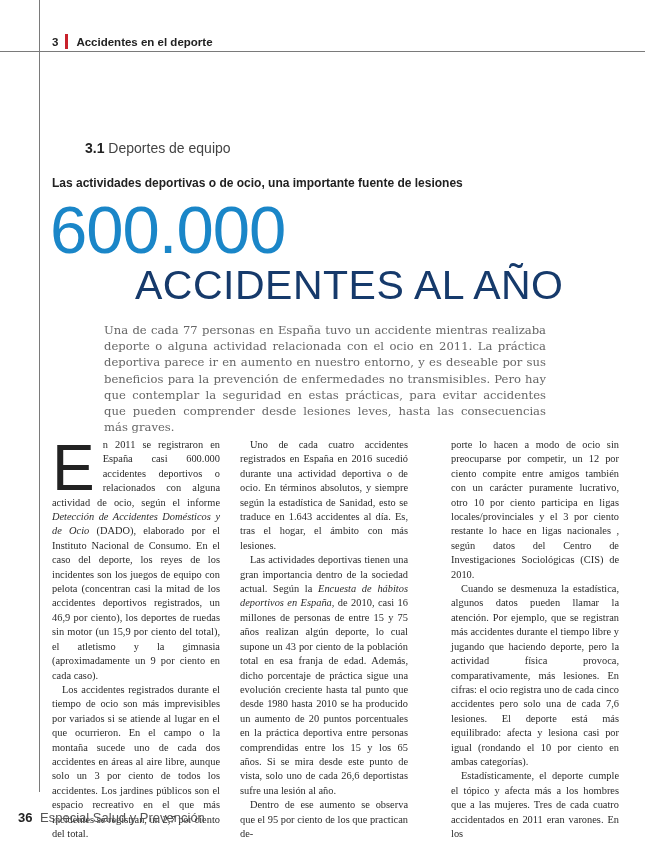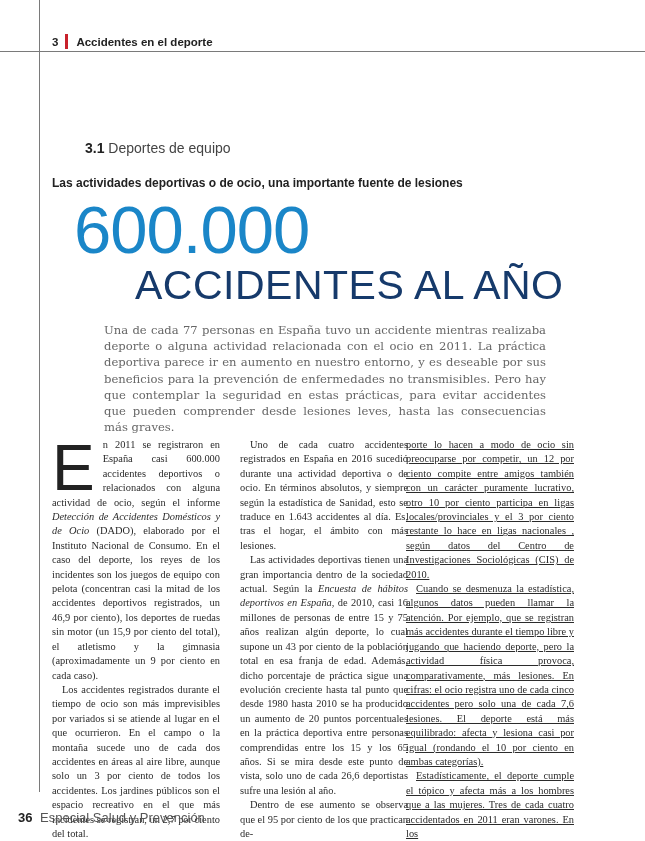--- a/index.html
+++ b/index.html
@@ -5,30 +5,30 @@
   html, body { margin: 0; padding: 0; background: #ffffff; }
   body { width: 645px; height: 841px; position: relative; overflow: hidden; font-family: "DejaVu Serif", serif; color: #2a2a2a; }
   .vline { position: absolute; left: 39px; top: 0; width: 1px; height: 792px; background: #7a7a7a; }
   .hline { position: absolute; left: 0; top: 51px; width: 645px; height: 1px; background: #7a7a7a; }
   .chapter { position: absolute; left: 52px; top: 34px; display: flex; align-items: center; font-family: "Liberation Sans", sans-serif; font-weight: bold; font-size: 11.5px; color: #222; }
   .chapter .num { margin-right: 7px; }
   .chapter .bar { width: 3px; height: 15px; background: #c8212b; margin-right: 8px; }
   .section { position: absolute; left: 52px; top: 140px; font-family: "Liberation Sans", sans-serif; font-size: 14px; color: #444; margin-left: 33px; }
   .section b { color: #222; }
   .kicker { position: absolute; left: 52px; top: 176px; font-family: "Liberation Sans", sans-serif; font-weight: bold; font-size: 12px; color: #222; }
-  .bignum { position: absolute; left: 50px; top: 196px; font-family: "Liberation Sans", sans-serif; font-size: 67px; line-height: 1; color: #1a86c8; letter-spacing: -1px; font-weight: normal; margin-left: 24px; }
+  .bignum { position: absolute; left: 50px; top: 196px; font-family: "Liberation Sans", sans-serif; font-size: 67px; line-height: 1; color: #1a86c8; letter-spacing: -1px; font-weight: normal; }
   .bigsub { position: absolute; left: 106px; top: 265px; font-family: "Liberation Sans", sans-serif; font-size: 41px; line-height: 1; color: #163a6b; letter-spacing: 0.5px; margin-left: 29px; }
   .lead { position: absolute; left: 104px; top: 322px; width: 442px; font-family: "DejaVu Serif", serif; font-size: 11.6px; line-height: 16.2px; color: #666; text-align: justify; }
   .col { position: absolute; top: 438px; width: 168px; font-family: "Liberation Serif", serif; font-size: 10.4px; line-height: 14.4px; color: #2b2b2b; text-align: justify; hyphens: manual; }
   .col p { margin: 0; text-indent: 10px; }
   .col p.first { text-indent: 0; }
   .col p.cont { text-indent: 0; }
   .col1 { left: 52px; }
   .col2 { left: 240px; }
-  .col3 { left: 406px; text-decoration: underline; }
+  .col3 { left: 451px; }
   .dropcap { float: left; font-family: "Liberation Sans", sans-serif; font-size: 64px; line-height: 52px; margin: 4px 8px 0 0; color: #222; font-weight: normal; }
   .footer { position: absolute; left: 18px; top: 810px; font-family: "Liberation Sans", sans-serif; font-size: 13px; color: #555; }
   .footer b { color: #222; margin-right: 4px; }
   i { font-style: italic; }
 </style>
 </head>
 <body>
 
 <div class="vline"></div>
 <div class="hline"></div>

